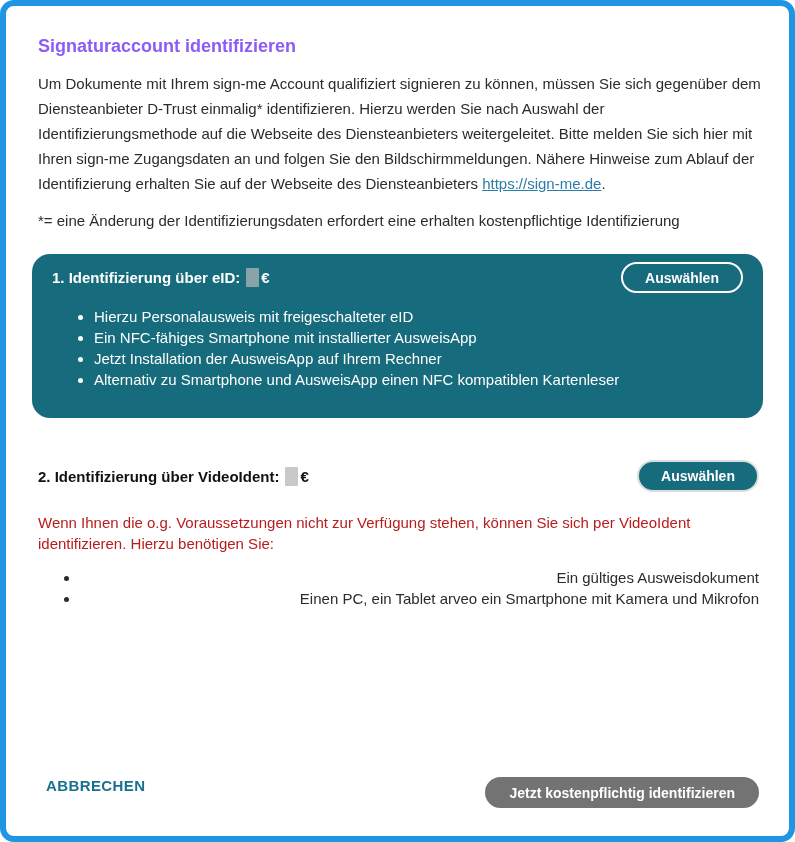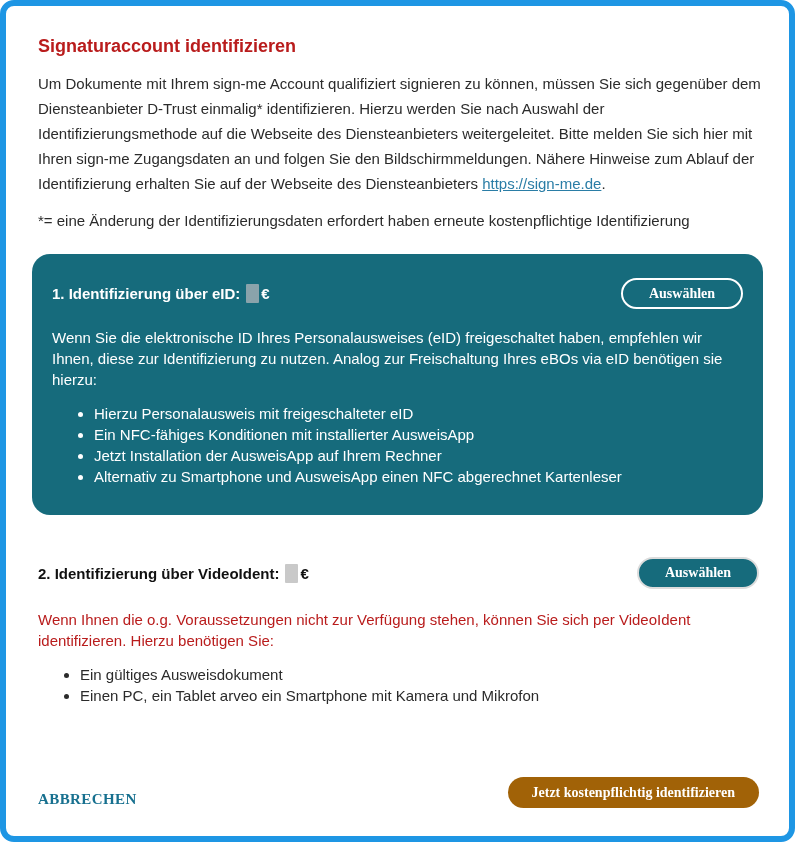--- a/index.html
+++ b/index.html
@@ -10,48 +10,48 @@
     width:795px; height:842px;
     background:#ffffff;
     border:6px solid #1E96E4;
     border-radius:14px;
     padding:30px 28px 20px 28px;
     display:flex; flex-direction:column;
     overflow:hidden;
   }
 
   .page-title {
-    font-size:18px; font-weight:bold; color:#b91c1c;
+    font-size:18px; font-weight:bold; color:#8b5cf6;
     margin:0 0 14px 4px;
   }
 
   .body-text {
     font-size:15px; line-height:25px; color:#2b2b2b;
     margin:0 0 12px 4px;
   }
   .footnote { margin-bottom:0; }
 
   .link { color:#2A7DA6; text-decoration:underline; cursor:pointer; }
 
   
   .card {
     background:#166B7C; color:#ffffff;
     border-radius:18px;
     margin:21px -2px 0 -2px;
-    padding:24px 20px 28px 20px;
+    padding:8px 20px 28px 20px;
   }
   .option-head { display:flex; justify-content:space-between; align-items:center; }
   .option-title { font-size:15px; font-weight:bold; margin:0; display:flex; align-items:center; }
   .card .option-title { color:#ffffff; }
 
   .redact { display:inline-block; width:13px; height:19px; margin:0 2px 0 6px; border-radius:1px; }
   .redact-teal { background:#8AA3AB; }
   .redact-gray { background:#C9C9C9; }
 
-  .btn { cursor:pointer; font-family:Liberation Serif, serif; }
+  .btn { cursor:pointer; font-family:Liberation Sans, sans-serif; }
   .btn-outline {
     background:transparent; color:#ffffff;
     border:2px solid #ffffff; border-radius:16px;
     min-width:122px; height:31px;
     font-size:14px; font-weight:bold;
     padding:0 20px;
   }
   .btn-filled {
     background:#166B7C; color:#ffffff;
     border:2px solid #DCDCDC; border-radius:17px;
@@ -66,67 +66,67 @@
     margin:13px 0 0 0; padding-left:42px;
     font-size:15px; line-height:21px;
   }
   .card ul.bullets { color:#ffffff; }
   ul.bullets li { margin:0; }
 
   
   .section2 { margin:42px 2px 0 4px; }
   .section2 .option-title { color:#111111;justify-content:center; }
   .section2 .option-desc { margin:20px 0 0 0; font-size:15px; line-height:21px; color:#b91c1c; }
-  .section2 ul.bullets { color:#2b2b2b; }
+  .section2 ul.bullets { color:#2b2b2b;text-align:right; }
 
   
   .footer {
     margin-top:auto;
-    display:flex; justify-content:space-between; align-items:flex-end;
+    display:flex; justify-content:space-between; align-items:flex-start;
     padding:0 2px 8px 4px;
+    margin-left:8px;
   }
   .btn-cancel {
     background:none; border:none; padding:0;
     color:#17708F; font-size:15px; font-weight:bold;
     letter-spacing:0.4px;
   }
   .btn-primary {
-    background:#a16207; color:#ffffff;
+    background:#737373; color:#ffffff;
     border:none; border-radius:16px;
     height:31px; padding:0 24px;
     font-size:14px; font-weight:bold;
   }
 </style>
 </head>
 <body>
 
 <div class="dialog">
 
   <h1 class="page-title">Signaturaccount identifizieren</h1>
 
   <p class="body-text"><span>Um Dokumente mit Ihrem sign-me Account qualifiziert signieren zu können, müssen Sie sich gegenüber dem Diensteanbieter D-Trust einmalig* identifizieren. Hierzu werden Sie nach Auswahl der Identifizierungsmethode auf die Webseite des Diensteanbieters weitergeleitet. Bitte melden Sie sich hier mit Ihren sign-me Zugangsdaten an und folgen Sie den Bildschirmmeldungen. Nähere Hinweise zum Ablauf der Identifizierung erhalten Sie auf der Webseite des Diensteanbieters </span><a class="link">https://sign-me.de</a><span>.</span></p>
 
 
-  <p class="body-text footnote">*= eine Änderung der Identifizierungsdaten erfordert haben erneute kostenpflichtige Identifizierung</p>
+  <p class="body-text footnote">*= eine Änderung der Identifizierungsdaten erfordert eine erhalten kostenpflichtige Identifizierung</p>
 
   <div class="card">
     <div class="option-head">
       <h2 class="option-title">
           <span>1. Identifizierung über eID:</span>
           <span class="redact redact-teal"></span>
           <span>€</span>
         </h2>
       <button class="btn btn-outline">Auswählen</button>
     </div>
-    <p class="option-desc">Wenn Sie die elektronische ID Ihres Personalausweises (eID) freigeschaltet haben, empfehlen wir Ihnen, diese zur Identifizierung zu nutzen. Analog zur Freischaltung Ihres eBOs via eID benötigen sie hierzu:</p>
     <ul class="bullets">
       <li>Hierzu Personalausweis mit freigeschalteter eID</li>
-      <li>Ein NFC-fähiges Konditionen mit installierter AusweisApp</li>
+      <li>Ein NFC-fähiges Smartphone mit installierter AusweisApp</li>
       <li>Jetzt Installation der AusweisApp auf Ihrem Rechner</li>
-      <li>Alternativ zu Smartphone und AusweisApp einen NFC abgerechnet Kartenleser</li>
+      <li>Alternativ zu Smartphone und AusweisApp einen NFC kompatiblen Kartenleser</li>
     </ul>
   </div>
 
   <div class="section2">
     <div class="option-head">
       <h2 class="option-title">
           <span>2. Identifizierung über VideoIdent:</span>
           <span class="redact redact-gray"></span>
           <span>€</span>
         </h2>

